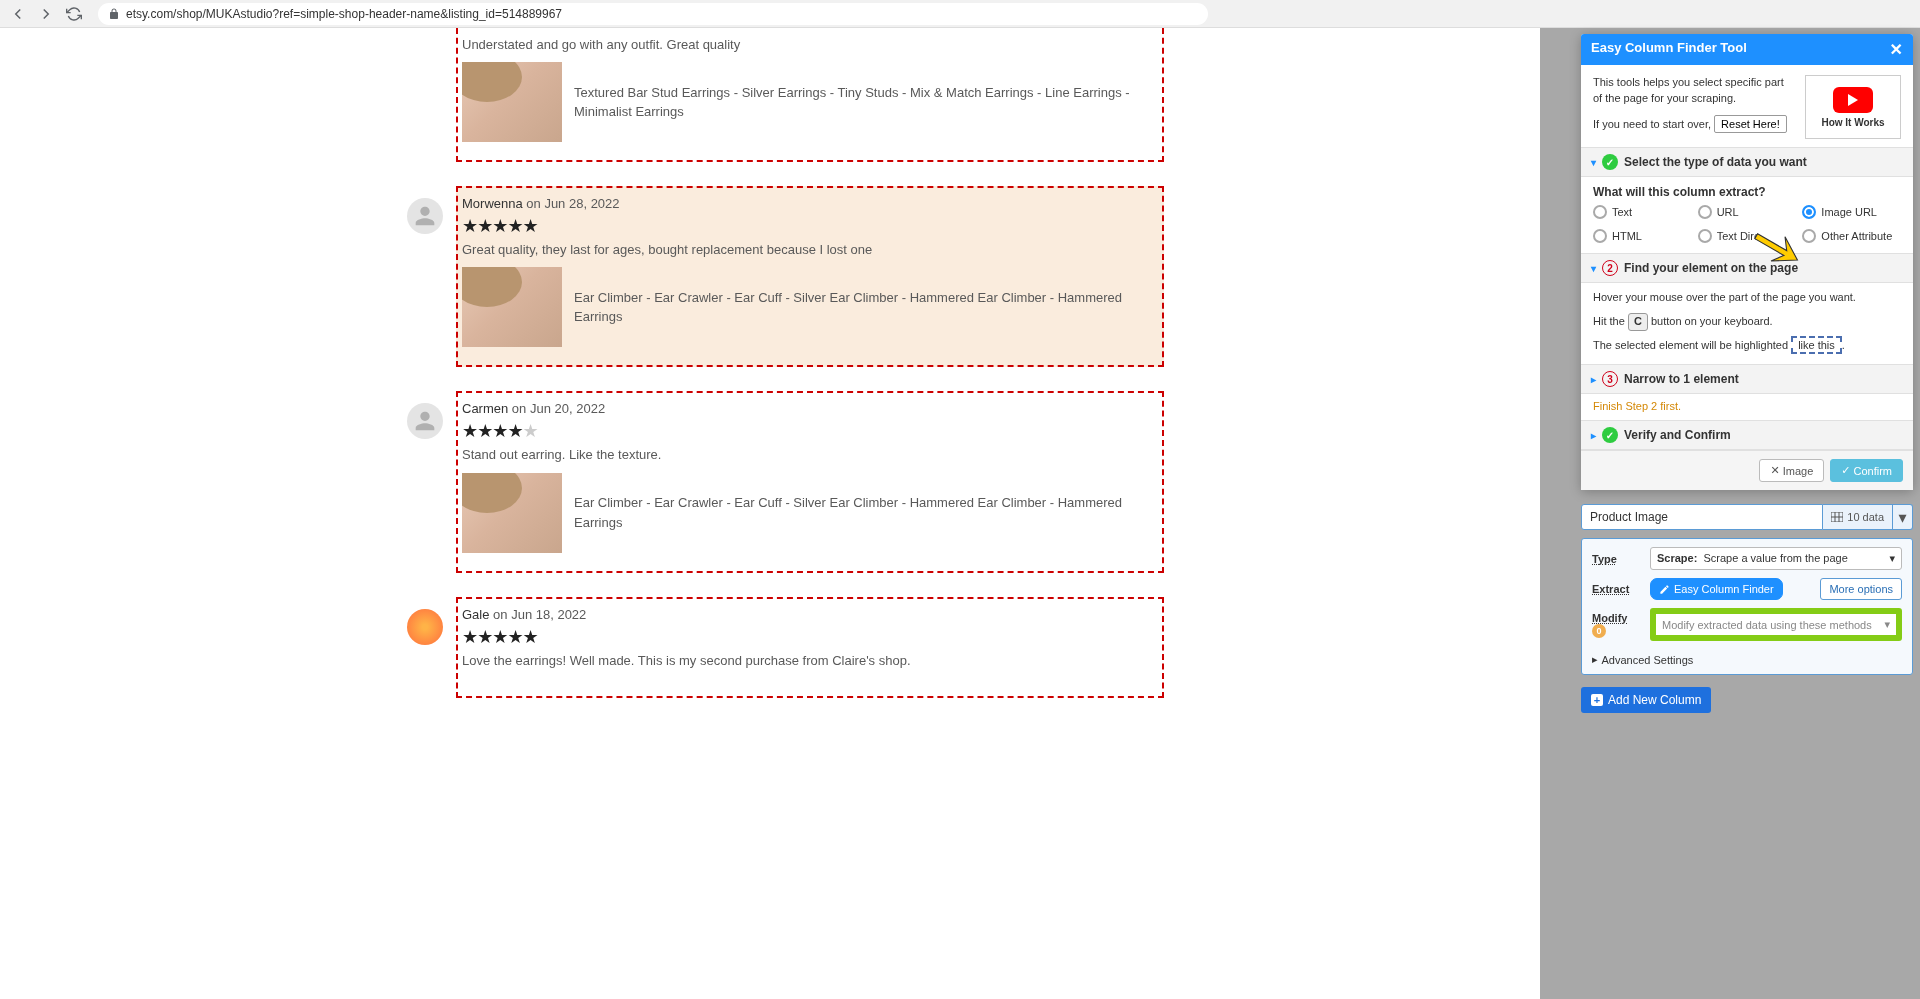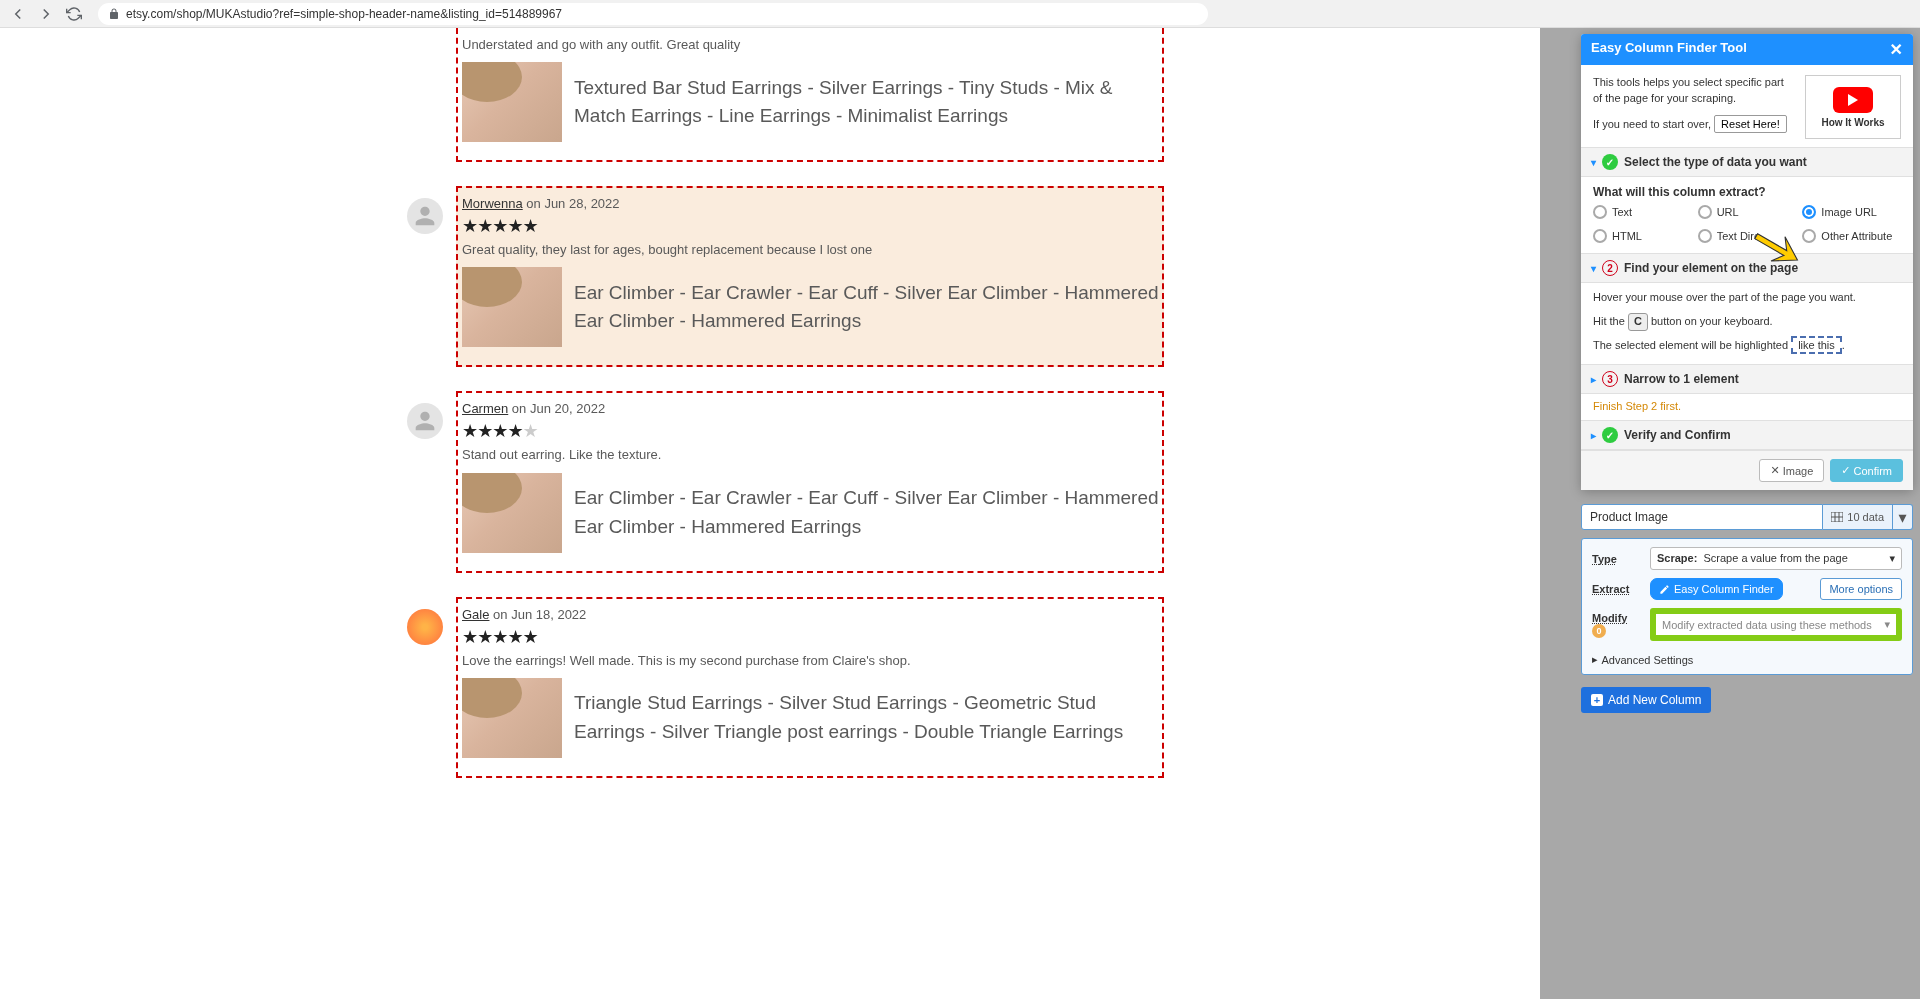--- a/index.html
+++ b/index.html
@@ -15,29 +15,29 @@
 .content { position: absolute; top: 28px; left: 0; right: 0; bottom: 0; background: #fff; }
 .reviews { position: absolute; left: 456px; top: 0; width: 708px; }
 .review-block { border: 2px dashed #c00; border-top: none; margin-bottom: 24px; padding: 0 0 18px 0; position: relative; }
 .review-block.first { border-top: none; }
 .review-block.with-top { border-top: 2px dashed #c00; }
 .review-block.hovered { background: #faecdd; }
 .avatar { position: absolute; left: -51px; top: 10px; width: 36px; height: 36px; border-radius: 50%; background: #e4e4e4; display: flex; align-items: center; justify-content: center; overflow: hidden; }
 .avatar svg { width: 28px; height: 28px; color: #b0b0b0; }
 .avatar.orange { background: radial-gradient(circle, #ffb347 10%, #ff8c42 60%, #ff6f3c 100%); }
 .review-header { padding: 8px 0 0 4px; font-size: 13px; color: #595959; }
-.reviewer { text-decoration: underline; color: #333; }
+.reviewer { color: #333; }
 .stars { padding: 4px 0 0 4px; font-size: 18px; color: #222; letter-spacing: -1px; }
 .star-empty { color: #ccc; }
 .review-text { padding: 4px 18px 8px 4px; font-size: 13px; color: #595959; line-height: 1.4; }
 .product-row { display: flex; align-items: center; gap: 12px; padding: 0 0 0 4px; }
 .thumb { width: 100px; height: 80px; background: #d4c5b8; flex-shrink: 0; position: relative; overflow: hidden; }
 .thumb-skin { position: absolute; inset: 0; background: linear-gradient(135deg, #e8c9b5 0%, #d9b49d 45%, #c9a68d 100%); }
 .thumb-hair { position: absolute; top: -10px; left: -10px; width: 70px; height: 50px; background: #b8956f; border-radius: 50%; }
-.prod-title { font-size: 19px; color: #595959; line-height: 1.5; }
+.prod-title { font-size: 13px; color: #595959; line-height: 1.5; }
 .first-partial { padding-top: 0; }
 .first-partial .review-text { padding-top: 8px; }
 
 
 .darkbg { position: absolute; right: 0; top: 0; width: 380px; height: 100%; background: #a8a8a8; }
 .panel { position: absolute; right: 7px; top: 6px; width: 332px; background: #fff; border-radius: 3px; box-shadow: 0 2px 12px rgba(0,0,0,.25); }
 .panel-title { background: #1e90ff; color: #fff; padding: 6px 10px; font-size: 13px; font-weight: 600; display: flex; justify-content: space-between; align-items: flex-start; border-radius: 3px 3px 0 0; }
 .close-x { cursor: pointer; font-size: 16px; }
 .panel-body { padding: 10px 12px 0 12px; position: relative; }
 .intro-row { display: flex; gap: 10px; margin-bottom: 8px; }
@@ -162,27 +162,20 @@
             <div class="thumb-hair"></div>
           </div>
     <div class="prod-title">Ear Climber - Ear Crawler - Ear Cuff - Silver Ear Climber - Hammered Ear Climber - Hammered Earrings</div>
   </div>
       </div>
       <div class="review-block with-top">
         <div class="avatar orange"></div>
         <div class="review-header"><span class="reviewer">Gale</span> on Jun 18, 2022</div>
         <div class="stars">★★★★★</div>
         <div class="review-text">Love the earrings! Well made. This is my second purchase from Claire's shop.</div>
-        <div class="product-row">
-    <div class="thumb">
-            <div class="thumb-skin"></div>
-            <div class="thumb-hair"></div>
-          </div>
-    <div class="prod-title">Triangle Stud Earrings - Silver Stud Earrings - Geometric Stud Earrings - Silver Triangle post earrings - Double Triangle Earrings</div>
-  </div>
       </div>
     </div>
 
   <div class="darkbg"></div>
 
   <div class="panel">
     <div class="panel-title">
       <span>Easy Column Finder Tool</span>
       <span class="close-x">✕</span>
     </div>

